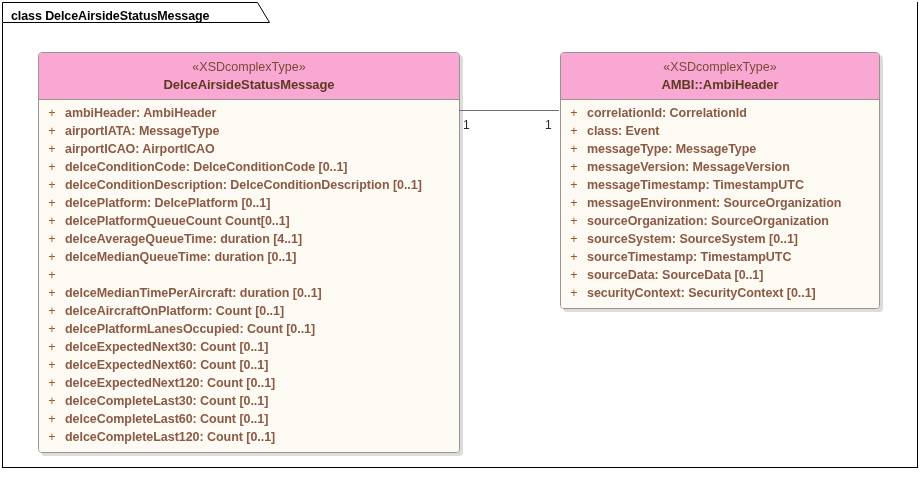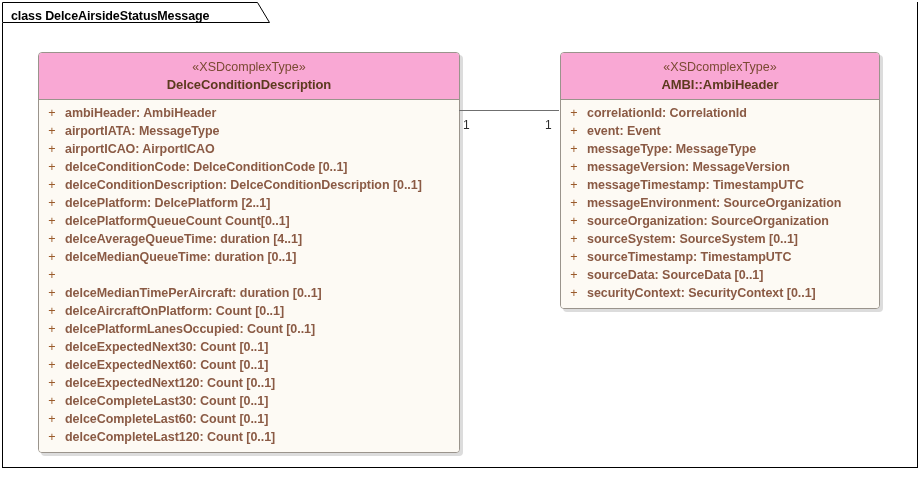--- a/index.html
+++ b/index.html
@@ -141,21 +141,21 @@
 <div id="frame-tab">
   <svg id="frame-tab-bg" width="268" height="21" viewBox="0 0 268 21">
     <path d="M0.5,0.5 L255.5,0.5 L267.5,20.5 L0.5,20.5 Z" fill="#ffffff" stroke="#000000" stroke-width="1"></path>
   </svg>
   <span id="frame-tab-label">class DelceAirsideStatusMessage</span>
 </div>
 
 <div class="class-box" id="class-0" style="left:38px; top:52px; width:422px;">
   <div class="class-header">
     <div class="stereotype">«XSDcomplexType»</div>
-    <div class="class-name">DelceConditionDescription</div>
+    <div class="class-name">DelceAirsideStatusMessage</div>
   </div>
   <div class="class-attrs" id="attrs-0">
       <div class="attr-row">
         <span class="attr-vis">+</span>
         <span class="attr-text">ambiHeader: AmbiHeader</span>
       </div>
       <div class="attr-row">
         <span class="attr-vis">+</span>
         <span class="attr-text">airportIATA: MessageType</span>
       </div>
@@ -166,21 +166,21 @@
       <div class="attr-row">
         <span class="attr-vis">+</span>
         <span class="attr-text">delceConditionCode: DelceConditionCode [0..1]</span>
       </div>
       <div class="attr-row">
         <span class="attr-vis">+</span>
         <span class="attr-text">delceConditionDescription: DelceConditionDescription [0..1]</span>
       </div>
       <div class="attr-row">
         <span class="attr-vis">+</span>
-        <span class="attr-text">delcePlatform: DelcePlatform [2..1]</span>
+        <span class="attr-text">delcePlatform: DelcePlatform [0..1]</span>
       </div>
       <div class="attr-row">
         <span class="attr-vis">+</span>
         <span class="attr-text">delcePlatformQueueCount Count[0..1]</span>
       </div>
       <div class="attr-row">
         <span class="attr-vis">+</span>
         <span class="attr-text">delceAverageQueueTime: duration [4..1]</span>
       </div>
       <div class="attr-row">
@@ -234,21 +234,21 @@
     <div class="stereotype">«XSDcomplexType»</div>
     <div class="class-name">AMBI::AmbiHeader</div>
   </div>
   <div class="class-attrs" id="attrs-1">
       <div class="attr-row">
         <span class="attr-vis">+</span>
         <span class="attr-text">correlationId: CorrelationId</span>
       </div>
       <div class="attr-row">
         <span class="attr-vis">+</span>
-        <span class="attr-text">event: Event</span>
+        <span class="attr-text">class: Event</span>
       </div>
       <div class="attr-row">
         <span class="attr-vis">+</span>
         <span class="attr-text">messageType: MessageType</span>
       </div>
       <div class="attr-row">
         <span class="attr-vis">+</span>
         <span class="attr-text">messageVersion: MessageVersion</span>
       </div>
       <div class="attr-row">

